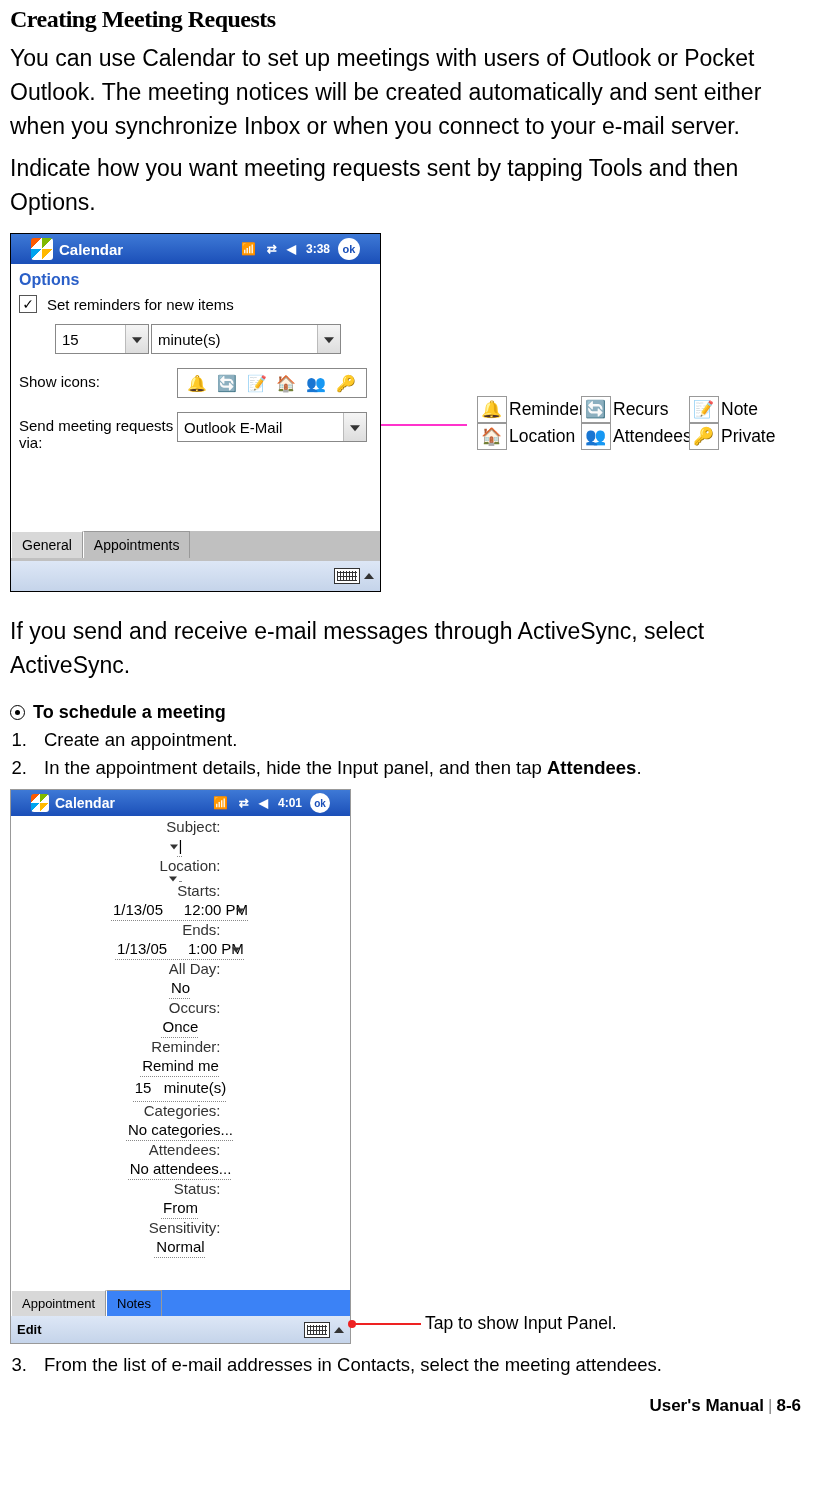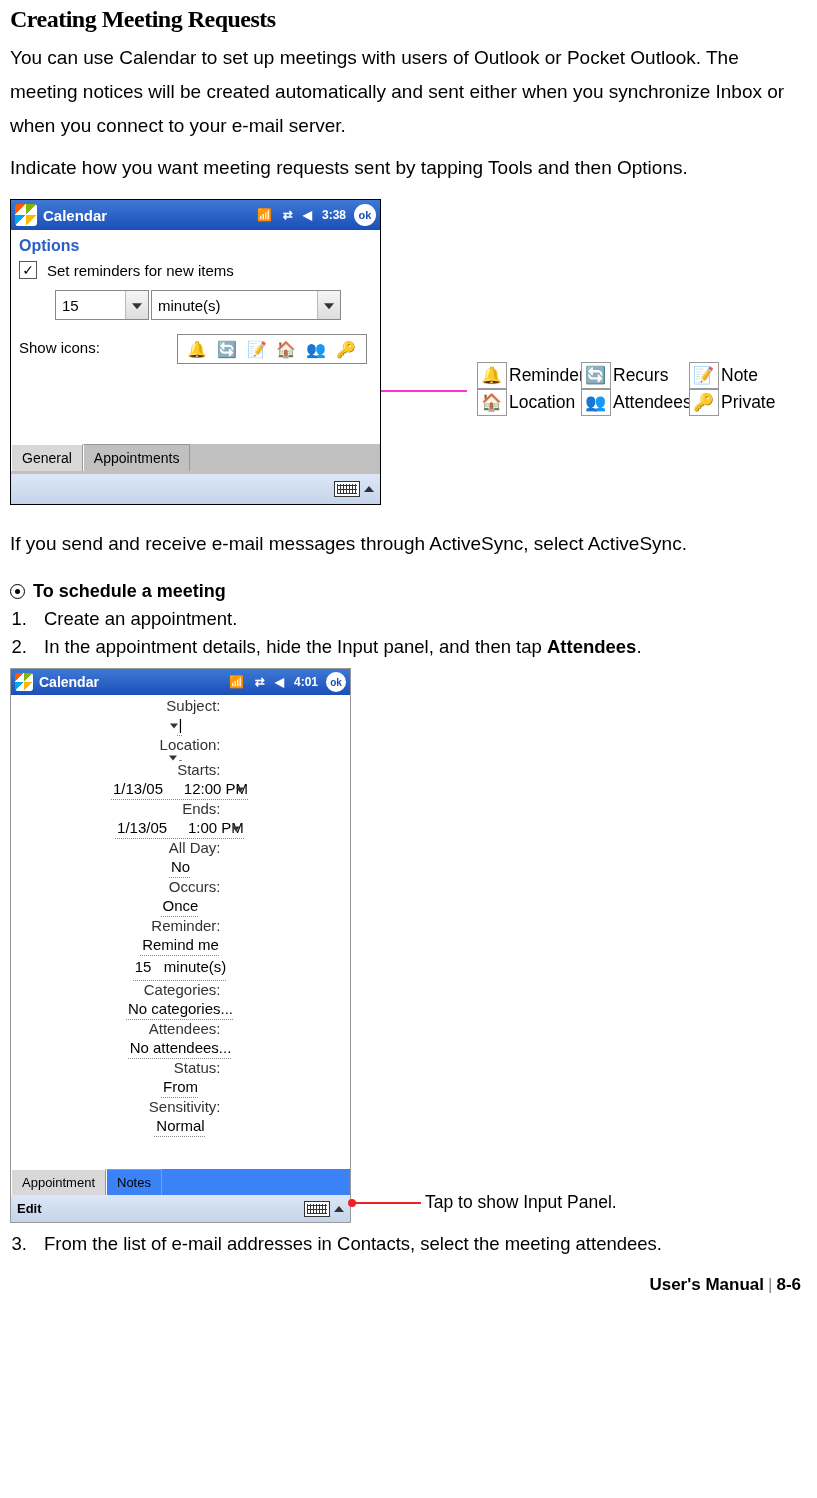--- a/index.html
+++ b/index.html
@@ -13,21 +13,21 @@
     width: 817px;
   }
   h1 {
     font-family: Liberation Serif, serif;
     font-weight: 900;
     font-size: 24px;
     letter-spacing: -0.5px;
     margin: 0 0 8px 0;
   }
   p.body {
-    font-size: 19px;
+    font-size: 23px;
     line-height: 34px;
     margin: 8px 0 6px 0;
   }
   .bold { font-weight: 700; }
 
   
   .shot-row { display: flex; align-items: flex-start; margin-top: 14px; margin-bottom: 22px; }
   .shot {
     border: 1px solid #000;
     width: 371px;
@@ -37,21 +37,21 @@
   }
   .titlebar {
     height: 30px;
     background: linear-gradient(to bottom, #3e79d6, #1b4fb8);
     color: #fff;
     display: flex;
     align-items: center;
     font-size: 15px;
     font-weight: bold;
     gap: 6px;
-    padding: 0 4px;
+    padding: 0 20px;
   }
   .startflag {
     width: 22px; height: 22px;
     background:
       linear-gradient(135deg, #ff5a00 48%, transparent 50%) 0 0/50% 50% no-repeat,
       linear-gradient(135deg, #7fba00 48%, transparent 50%) 100% 0/50% 50% no-repeat,
       linear-gradient(135deg, #00a4ef 48%, transparent 50%) 0 100%/50% 50% no-repeat,
       linear-gradient(135deg, #ffb900 48%, transparent 50%) 100% 100%/50% 50% no-repeat,
       #fff;
     border-radius: 3px;
@@ -227,20 +227,27 @@
         <span class="lbl">Show icons:</span>
         <span class="icon-strip">
           <span class="ic">🔔</span>
           <span class="ic">🔄</span>
           <span class="ic">📝</span>
           <span class="ic">🏠</span>
           <span class="ic">👥</span>
           <span class="ic">🔑</span>
         </span>
       </div>
+      <div class="row">
+        <span class="lbl">Send meeting requests via:</span>
+        <span class="sel" style="width:190px">
+            <span>Outlook E-Mail</span>
+            <span class="arrow"></span>
+          </span>
+      </div>
     </div>
     <div class="bottom-tabs">
       <span class="tab active">General</span>
       <span class="tab">Appointments</span>
     </div>
     <div class="menubar">
       <span class="kbd"></span>
       <span class="menuup"></span>
     </div>
   </div>

